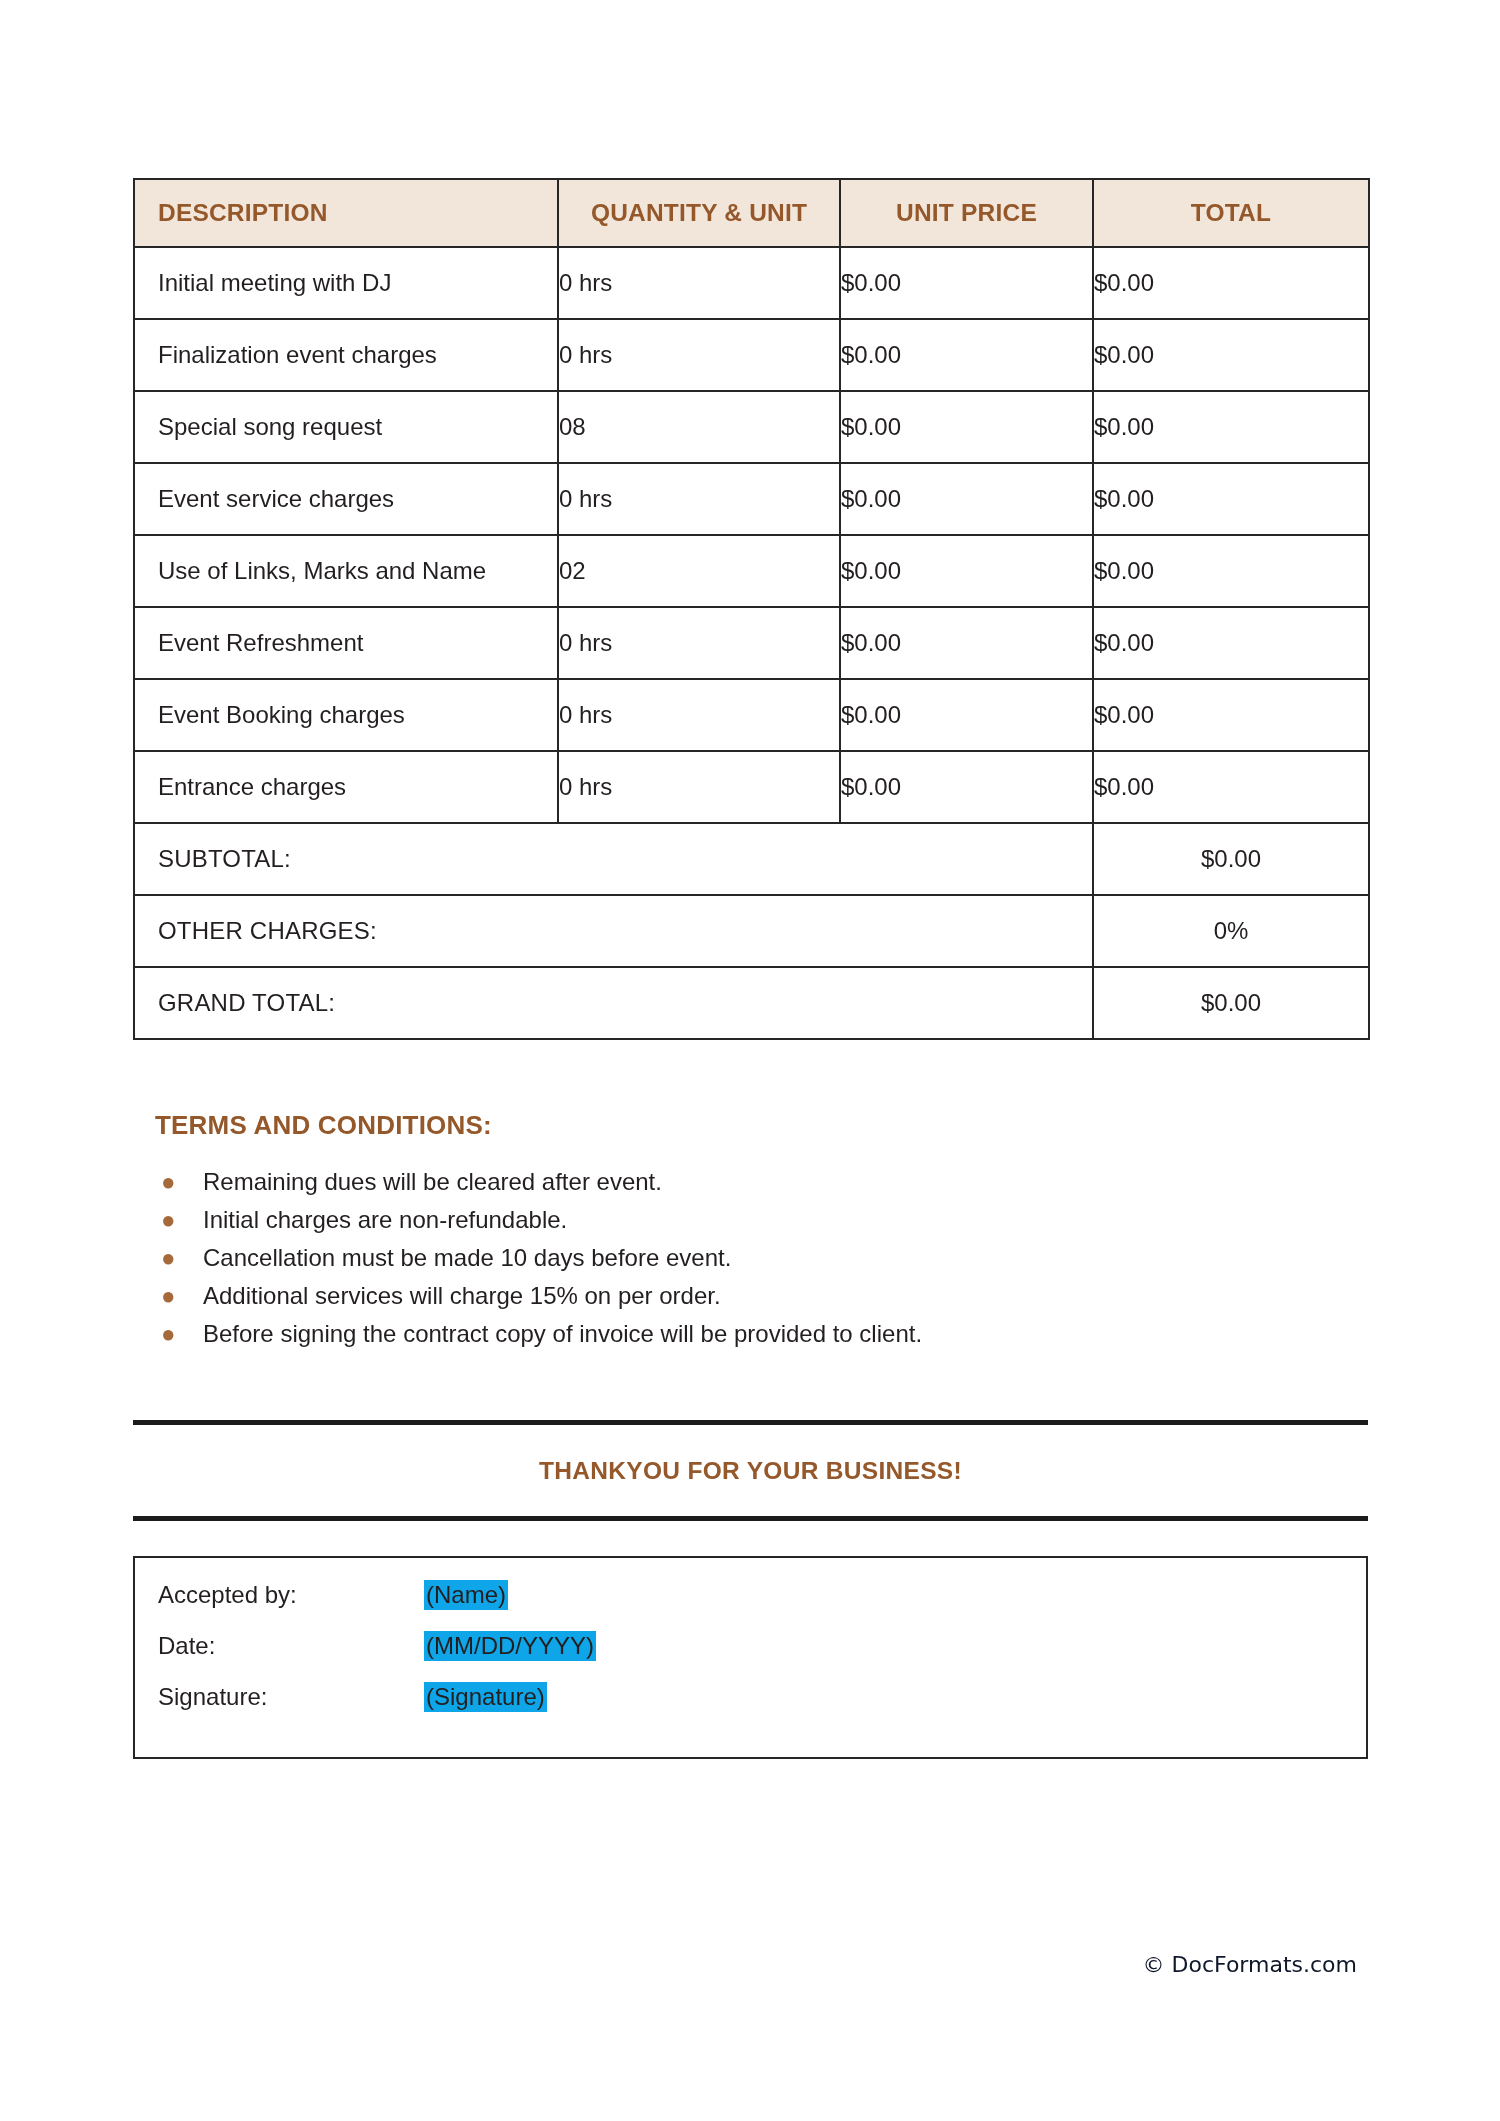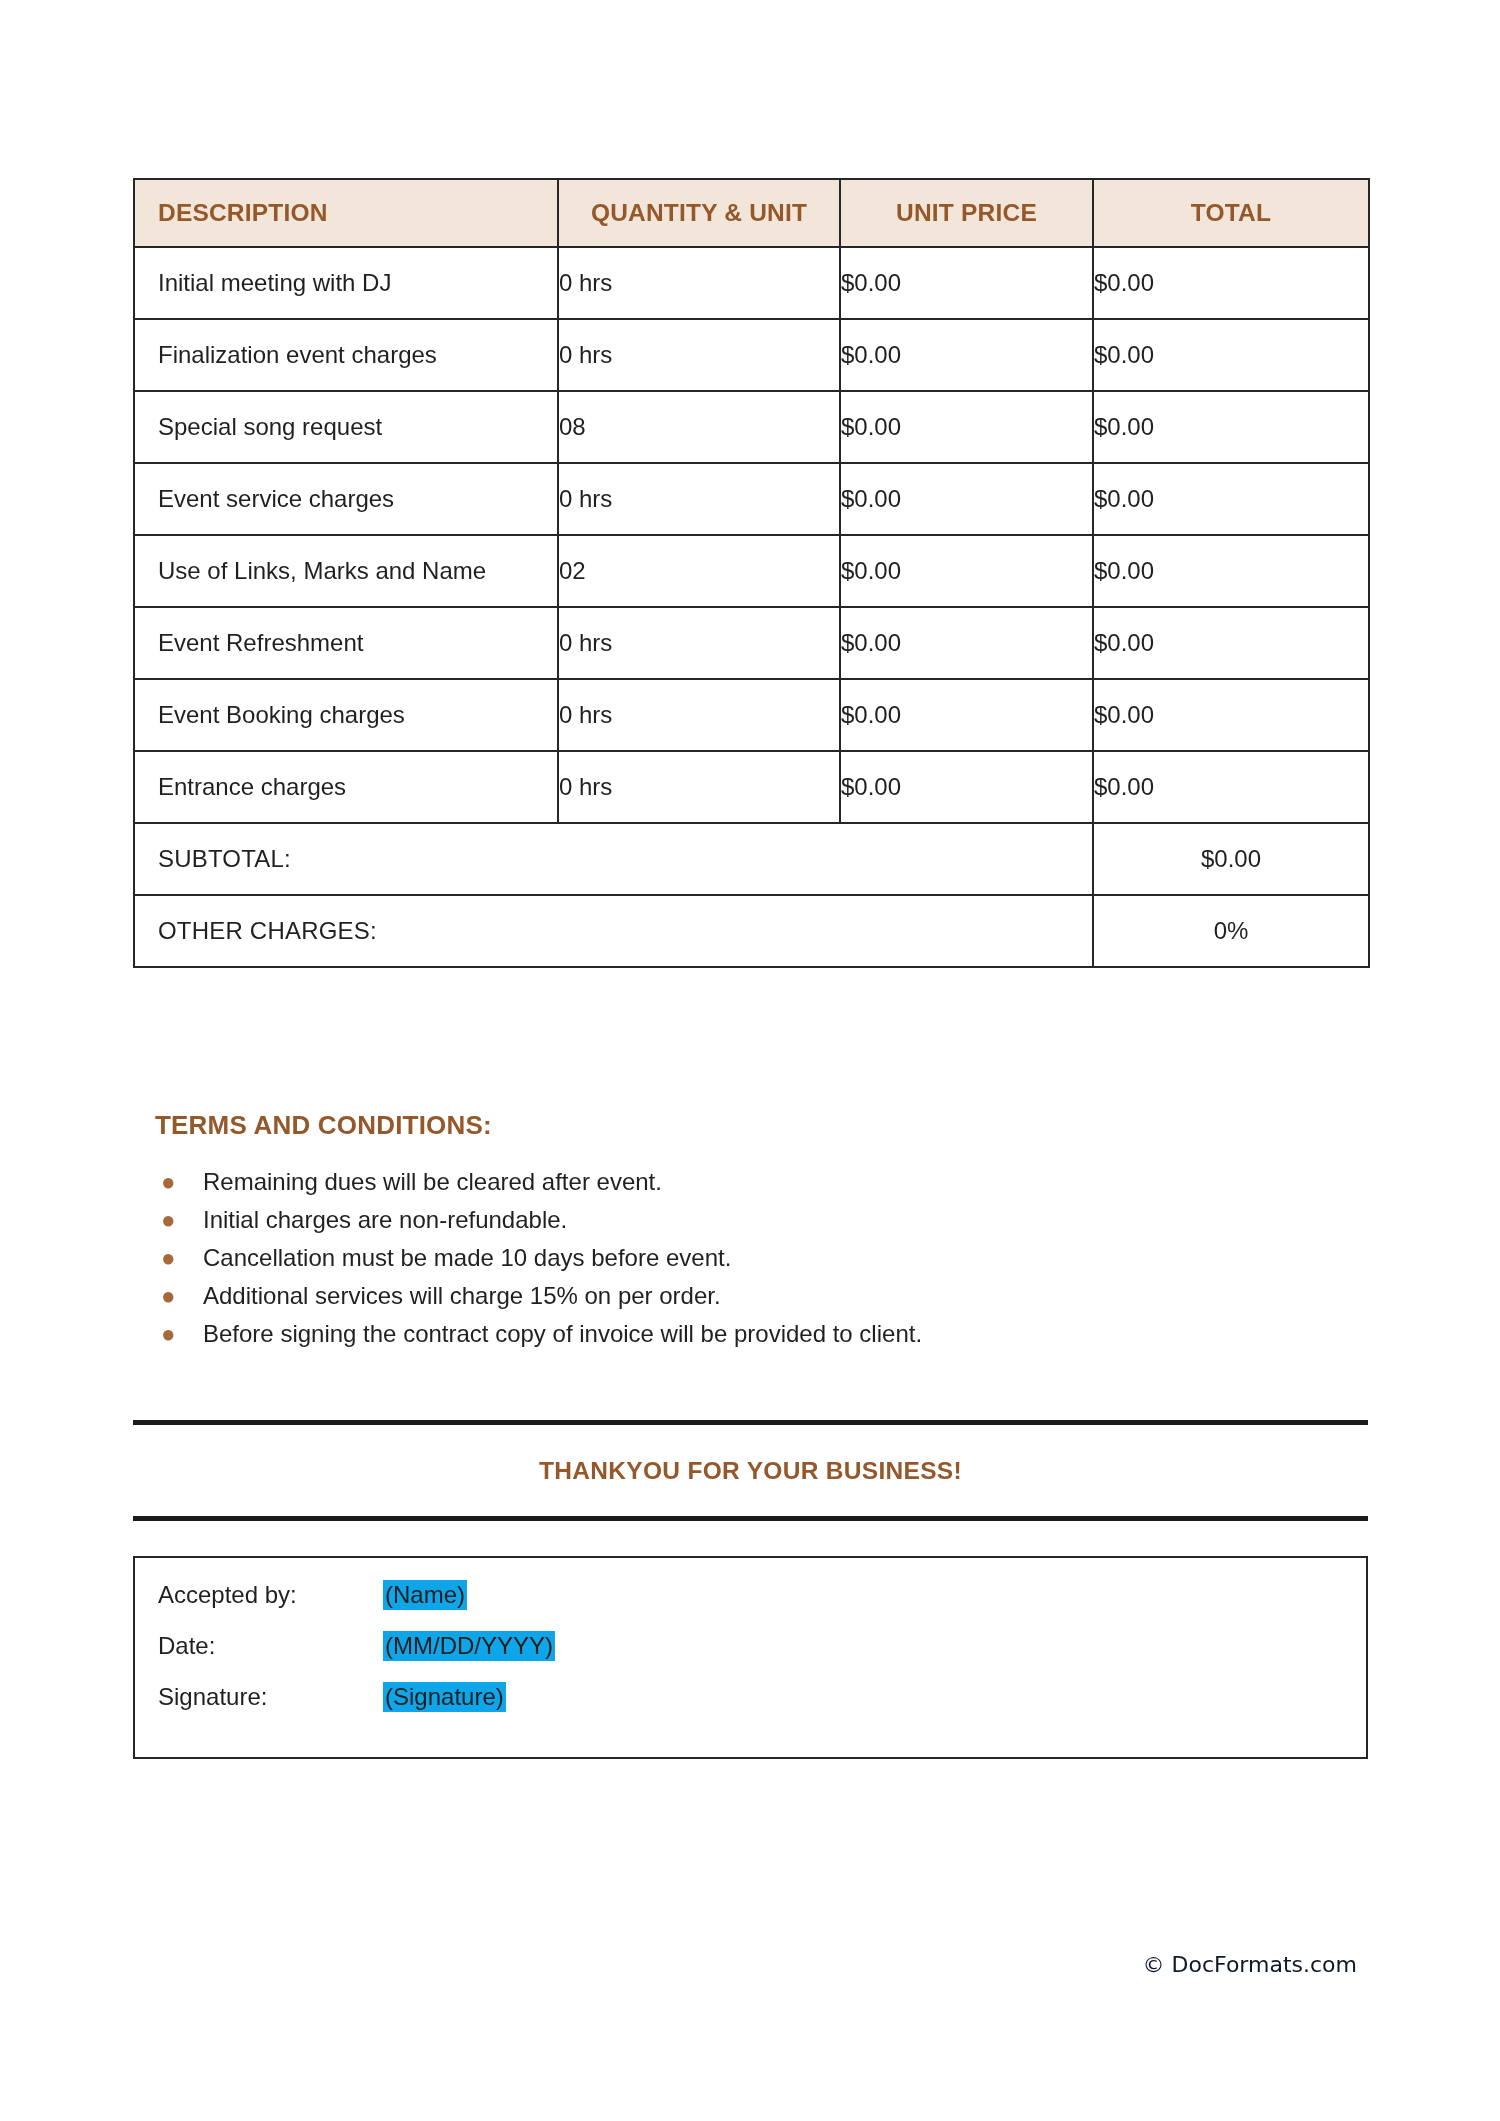--- a/index.html
+++ b/index.html
@@ -160,21 +160,21 @@
     border: 2px solid #262626;
     box-sizing: border-box;
     padding: 22px 0 24px 0;
   }
   .sign-row {
     display: flex;
     align-items: baseline;
     height: 51px;
   }
   .sign-label {
-    width: 248px;
+    width: 289px;
     padding-left: 23px;
     box-sizing: border-box;
     font-size: 24px;
     color: #231f20;
   }
   .sign-value {
     font-size: 24px;
     color: #231f20;
     background: #0ea5e9;
     padding: 1px 2px;
@@ -261,20 +261,24 @@
         <td class="cell-center">$0.00</td>
       </tr>
 
       <tr class="total-row">
         <td class="total-label" colspan="3">SUBTOTAL:</td>
         <td class="total-value">$0.00</td>
       </tr>
       <tr class="total-row">
         <td class="total-label" colspan="3">OTHER CHARGES:</td>
         <td class="total-value">0%</td>
+      </tr>
+      <tr class="total-row">
+        <td class="total-label" colspan="3">GRAND TOTAL:</td>
+        <td class="total-value">$0.00</td>
       </tr>
     </tbody>
   </table>
 
   <div class="terms">
     <div class="terms-title">TERMS AND CONDITIONS:</div>
     <ul class="terms-list">
       <li>
         <span class="bullet">●</span>
         <span>Remaining dues will be cleared after event.</span>

